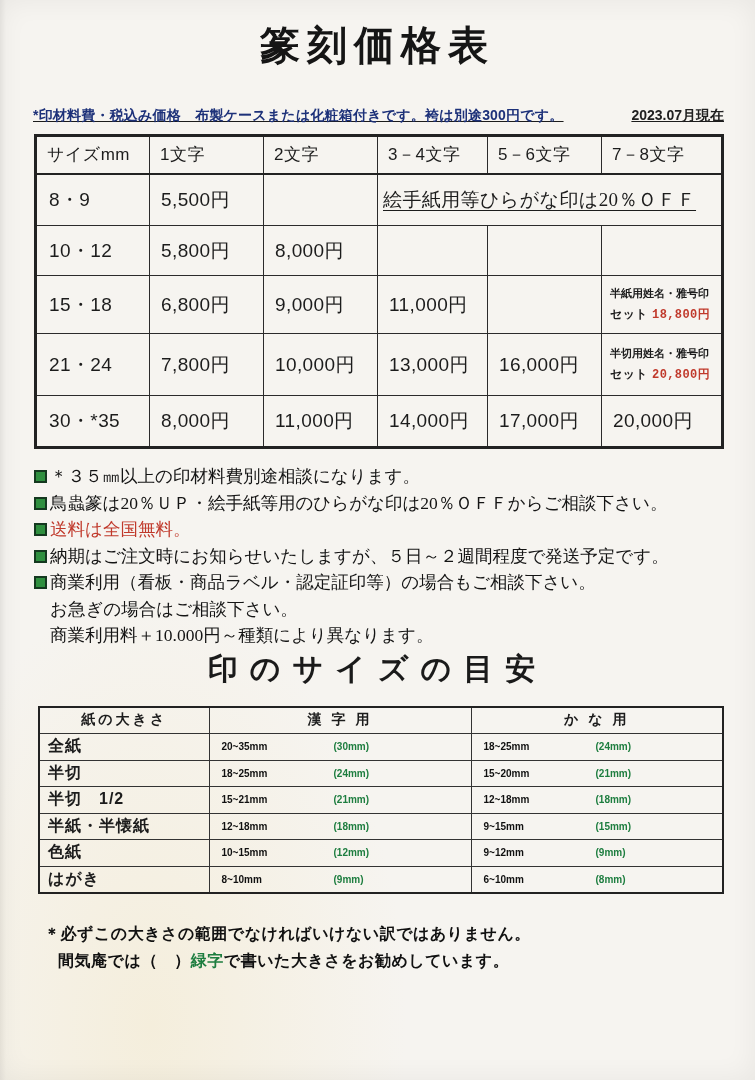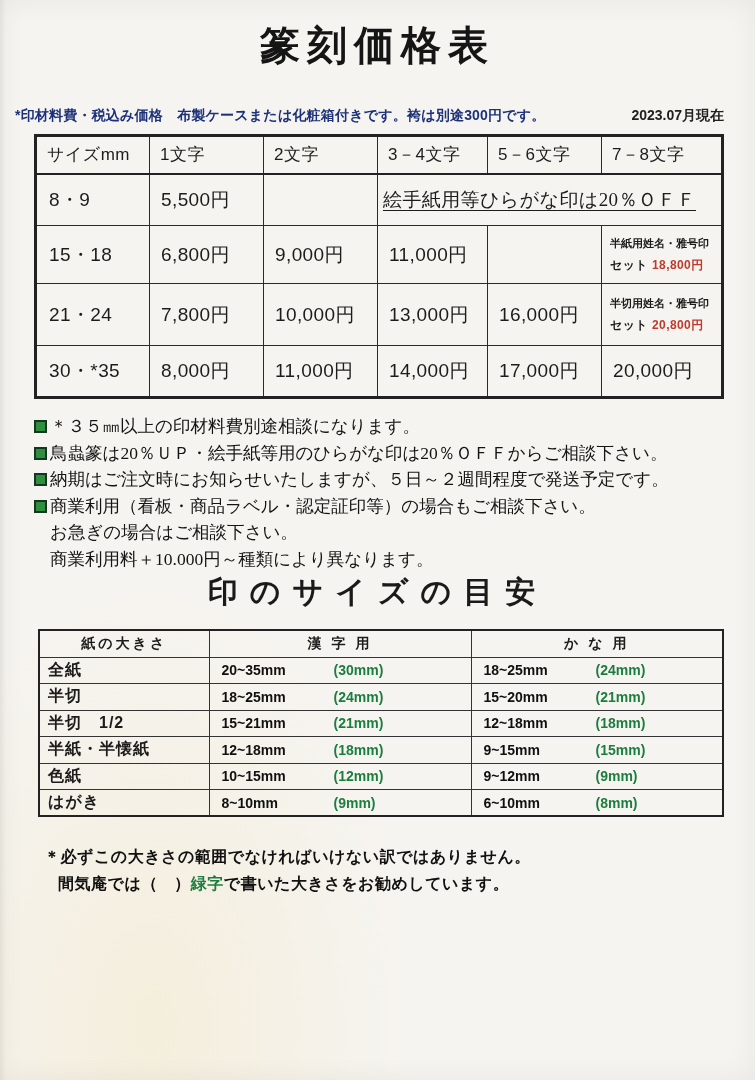--- a/index.html
+++ b/index.html
@@ -30,21 +30,22 @@
   .page-title{
     font-family:"Liberation Serif", serif;
     text-align:center;
     font-size:40px;
     font-weight:700;
     letter-spacing:7px;
     color:#151515;
   }
   .meta-row{
     display:flex;justify-content:space-between;align-items:center;
-    margin:34px 31px 9px 15px;
+    margin:34px 31px 9px 33px;
+    text-decoration:underline;
   }
   .meta-note{
     color:var(--navy);
     font-weight:700;
     font-size:14px;
     letter-spacing:0.2px;
   }
   .meta-date{
     color:#202020;
     font-weight:700;
@@ -88,21 +89,21 @@
     font-size:15.5px;
     padding-left:5px !important;
     letter-spacing:0.3px;
   }
   .note-cell .uline{text-decoration:underline;text-underline-offset:4px;}
   .set-cell{
     padding:4px 4px 4px 8px !important;
     line-height:1.9;
   }
   .set-label{font-size:11px;font-weight:700;letter-spacing:0px;white-space:nowrap;}
-  .set-line{font-size:12px;font-weight:700;white-space:nowrap;}
+  .set-line{font-size:12px;font-weight:700;white-space:nowrap;font-family:Liberation Mono, monospace;}
   .set-price{color:var(--red);margin-left:4px;}
   
   .notes{
     margin:14px 20px 0 34px;
     font-family:"Liberation Serif", serif;
     font-size:17.5px;
     line-height:26.5px;
     color:#141414;
   }
   .note-line{white-space:nowrap;}
@@ -135,21 +136,21 @@
   .size-table col.c-kana{width:252px;}
   .size-table thead th{
     height:27px;
     font-size:14px;
     font-weight:700;
     text-align:center;
     letter-spacing:3px;
   }
   .size-table td{height:26.5px;font-weight:700;}
   .size-table td.paper{font-size:16px;padding-left:8px;letter-spacing:1px;}
-  .size-table td.vals{font-size:14px;padding-left:12px;}
+  .size-table td.vals{font-size:10px;padding-left:12px;}
   .size-table .range{display:inline-block;min-width:112px;color:#101010;}
   .size-table .rec{color:var(--green);}
   
   .footer-notes{
     margin:26px 0 0 44px;
     font-size:16px;
     font-weight:700;
     line-height:27px;
     color:#111;
     letter-spacing:0.5px;
@@ -190,20 +191,28 @@
     </thead>
     <tbody>
       <tr class="r0">
         <td class="size">8・9</td>
         <td>5,500円</td>
         <td></td>
         <td class="note-cell" colspan="3">
           <span class="uline">絵手紙用等ひらがな印は20％ＯＦＦ</span>
         </td>
       </tr>
+      <tr class="r1">
+        <td class="size">10・12</td>
+        <td>5,800円</td>
+        <td>8,000円</td>
+        <td></td>
+        <td></td>
+        <td></td>
+      </tr>
       <tr class="r2">
         <td class="size">15・18</td>
         <td>6,800円</td>
         <td>9,000円</td>
         <td>11,000円</td>
         <td></td>
         <td class="set-cell">
           <div class="set-label">半紙用姓名・雅号印</div>
           <div class="set-line"><span>セット</span><span class="set-price">18,800円</span></div>
         </td>
@@ -233,20 +242,23 @@
   <div class="notes">
 
       <div class="note-line">
         <span class="bullet"></span><span class="note-text">＊３５㎜以上の印材料費別途相談になります。</span>
       </div>
 
       <div class="note-line">
         <span class="bullet"></span><span class="note-text">鳥蟲篆は20％ＵＰ・絵手紙等用のひらがな印は20％ＯＦＦからご相談下さい。</span>
       </div>
 
+      <div class="note-line">
+        <span class="bullet"></span><span class="note-text red">送料は全国無料。</span>
+      </div>
 
       <div class="note-line">
         <span class="bullet"></span><span class="note-text">納期はご注文時にお知らせいたしますが、５日～２週間程度で発送予定です。</span>
       </div>
 
       <div class="note-line">
         <span class="bullet"></span><span class="note-text">商業利用（看板・商品ラベル・認定証印等）の場合もご相談下さい。</span>
       </div>
 
       <div class="note-line">

